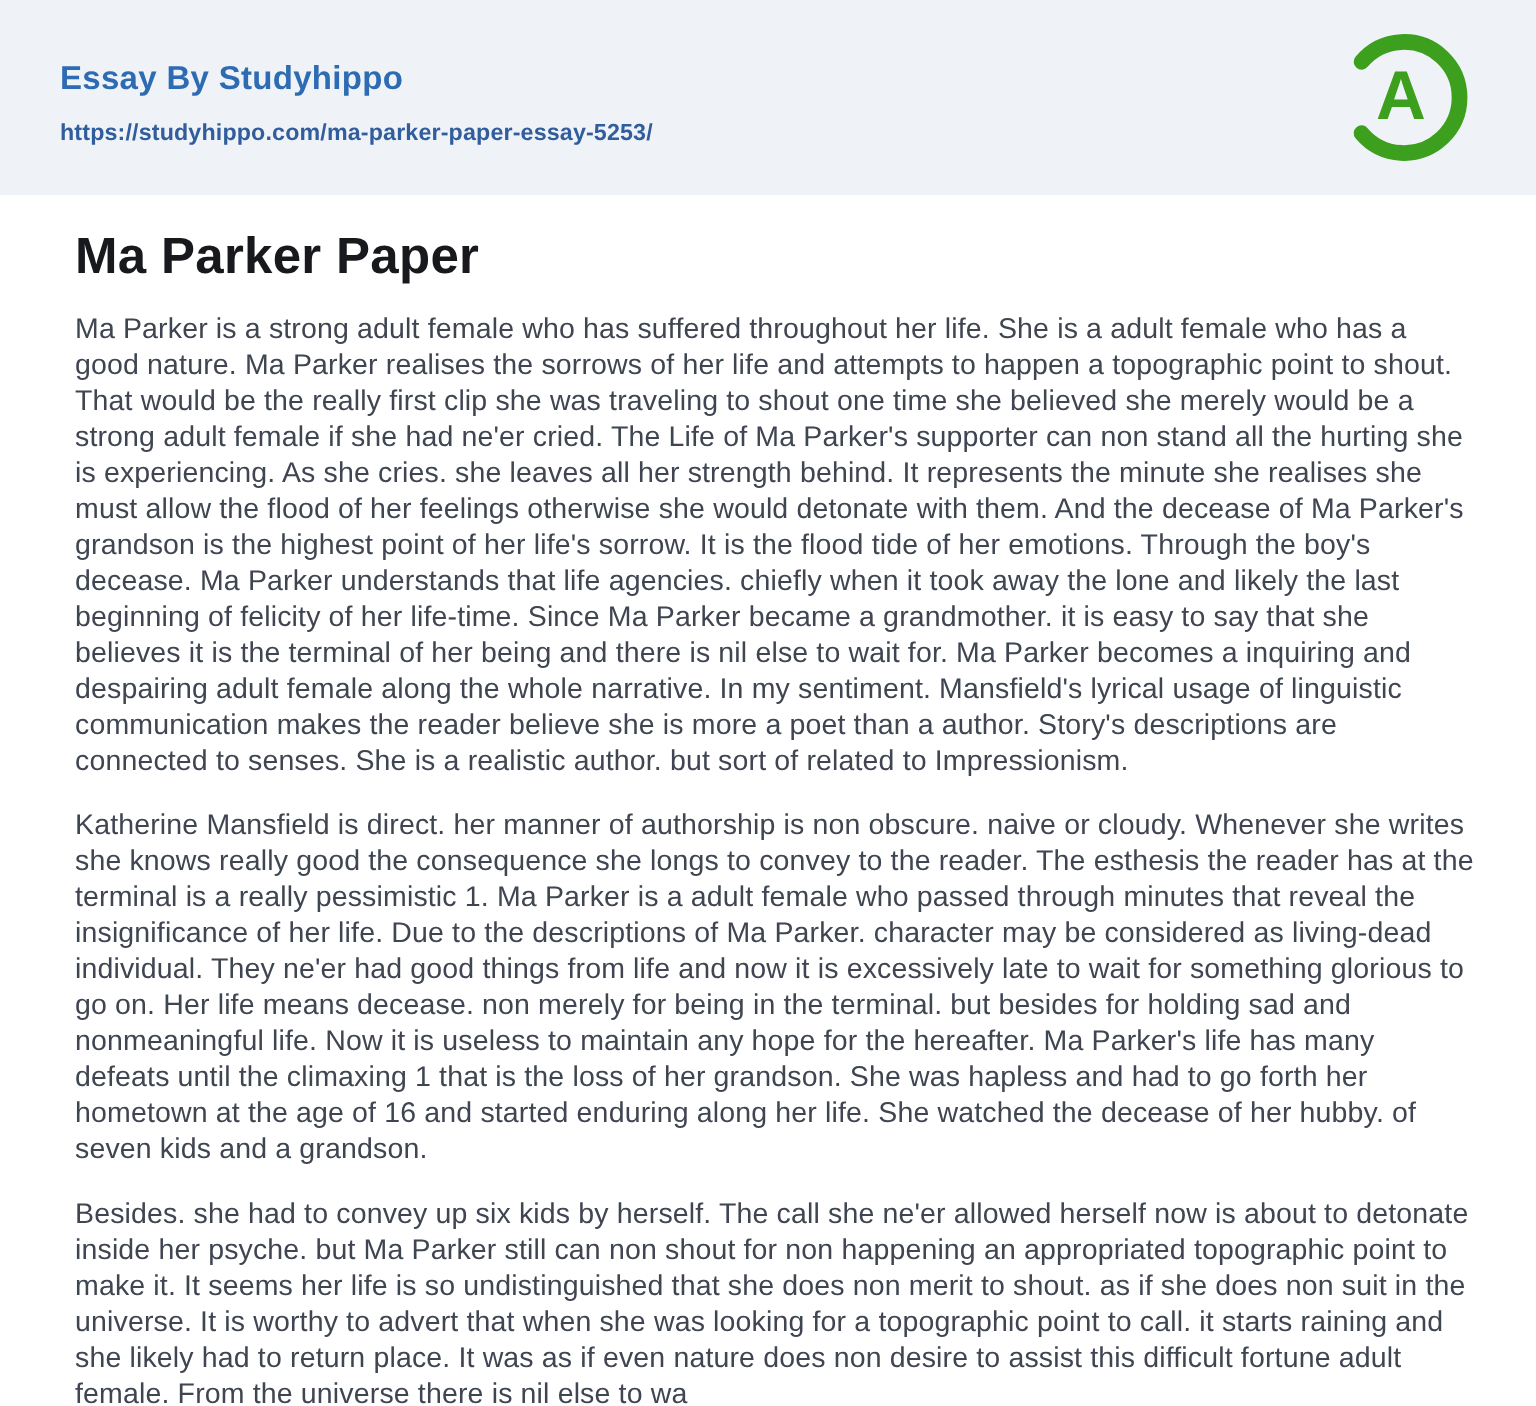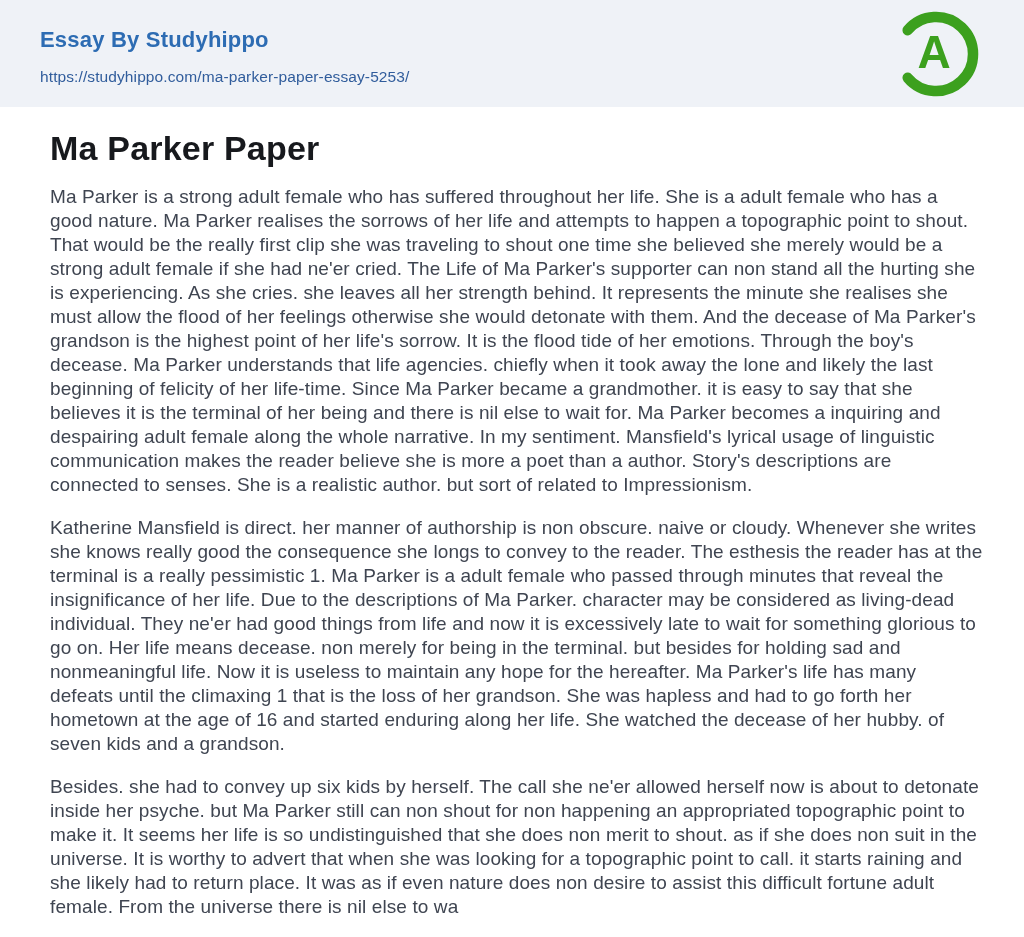--- a/index.html
+++ b/index.html
@@ -15,38 +15,38 @@
   body {
     width: 1024px;
     min-height: 937px;
     background: #ffffff;
     font-family: "Liberation Sans", sans-serif;
     -webkit-font-smoothing: antialiased;
   }
   .page { width: 1024px; min-height: 937px; }
 
   .header {
-    height: 107px;
+    height: 130px;
     background: var(--header-bg);
     display: flex;
     justify-content: space-between;
     align-items: center;
     padding: 16px 40px;
   }
   .header-text { padding-top: 6px; }
   .header-title {
     font-size: 22px;
     font-weight: 700;
     letter-spacing: 0.2px;
     color: var(--accent-blue);
   }
   .header-url {
     margin-top: 15px;
     font-size: 15.5px;
-    font-weight: 400;
+    font-weight: 700;
     letter-spacing: 0.1px;
     color: var(--url-blue);
   }
   .logo { width: 92px; height: 92px; flex: 0 0 auto; margin-right: 2px; }
   .logo svg { display: block; width: 100%; height: 100%; }
   .logo .arc { stroke: var(--logo-green); }
   .logo .letter { fill: var(--logo-green); font-family: "Liberation Sans", sans-serif; font-weight: 700; }
 
   .content { padding: 0 40px 30px 50px; }
   .essay-title {

